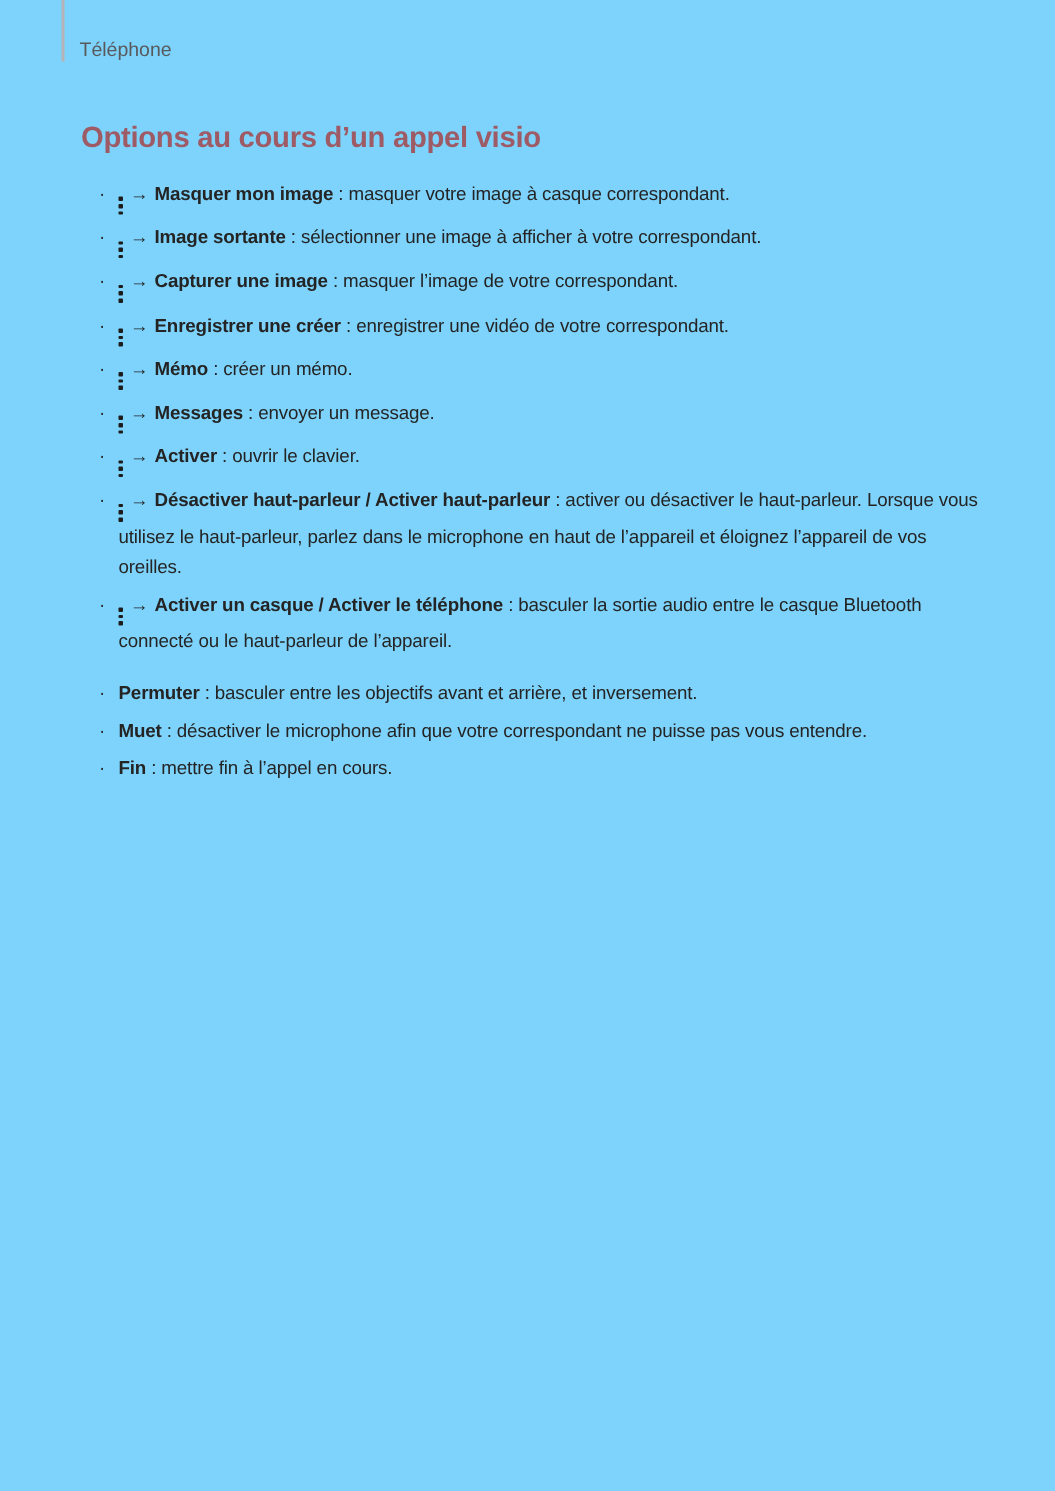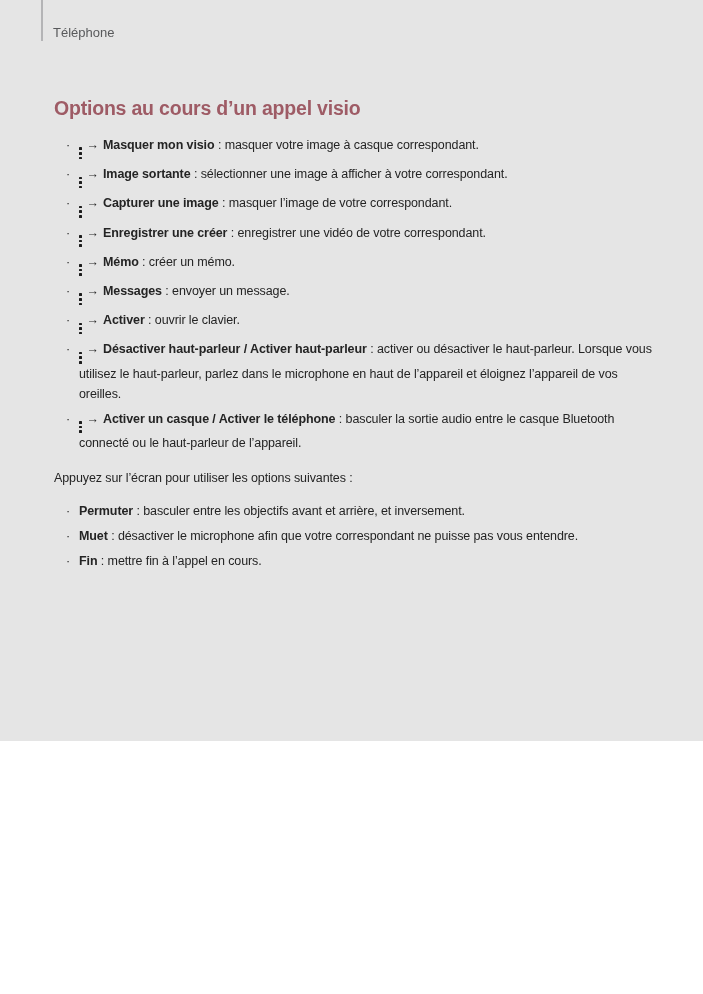--- a/index.html
+++ b/index.html
@@ -1,36 +1,36 @@
 <!DOCTYPE html>
 <html><head>
 <meta charset="utf-8">
 <style>
   html,body{margin:0;padding:0;background:#fff;}
   .page{
     position:relative;
-    width:703px;height:741px;
-    background:#e5e5e5;
+    width:703px;height:994px;
+    background:#7dd3fc;
     font-family:"Liberation Sans", sans-serif;
     color:#242424;
     overflow:hidden;
   }
   .chapter-rule{
     position:absolute;left:41px;top:0;
     width:2px;height:41px;background:#b4b4b6;
   }
   .chapter{
     position:absolute;left:53px;top:25px;
     font-size:13px;color:#58595b;
   }
   .content{
     position:absolute;left:54px;top:81px;width:598px;
   }
   .doc-title{
-    margin:16px 0 15px 0;
+    margin:0 0 15px 0;
     font-size:19.5px;font-weight:bold;
     color:#9e5b65;letter-spacing:-0.2px;
   }
   .para{
     margin:0 0 13px 0;
     font-size:12.5px;line-height:20px;color:#242424;
     letter-spacing:-0.1px;
   }
   ul.opts{
     list-style:none;margin:0 0 15px 0;padding:0;
@@ -74,21 +74,21 @@
     <h1 class="doc-title">Options au cours d’un appel visio</h1>
 
 
     <ul class="opts">
       <li>
         <span class="marker">·</span>
         <span class="li-body"><span class="kebab">
               <i></i>
               <i></i>
               <i></i>
-            </span><span class="arrow">→</span><b>Masquer mon visio</b><span> : masquer votre image à casque correspondant.</span></span>
+            </span><span class="arrow">→</span><b>Masquer mon image</b><span> : masquer votre image à casque correspondant.</span></span>
       </li>
       <li>
         <span class="marker">·</span>
         <span class="li-body"><span class="kebab">
               <i></i>
               <i></i>
               <i></i>
             </span><span class="arrow">→</span><b>Image sortante</b><span> : sélectionner une image à afficher à votre correspondant.</span></span>
       </li>
       <li>
@@ -142,21 +142,20 @@
       <li>
         <span class="marker">·</span>
         <span class="li-body"><span class="kebab">
               <i></i>
               <i></i>
               <i></i>
             </span><span class="arrow">→</span><b>Activer un casque / Activer le téléphone</b><span> : basculer la sortie audio entre le casque Bluetooth connecté ou le haut-parleur de l’appareil.</span></span>
       </li>
     </ul>
 
-    <p class="para">Appuyez sur l’écran pour utiliser les options suivantes :</p>
 
     <ul class="opts">
       <li>
         <span class="marker">·</span>
         <span class="li-body"><b>Permuter</b><span> : basculer entre les objectifs avant et arrière, et inversement.</span></span>
       </li>
       <li>
         <span class="marker">·</span>
         <span class="li-body"><b>Muet</b><span> : désactiver le microphone afin que votre correspondant ne puisse pas vous entendre.</span></span>
       </li>

